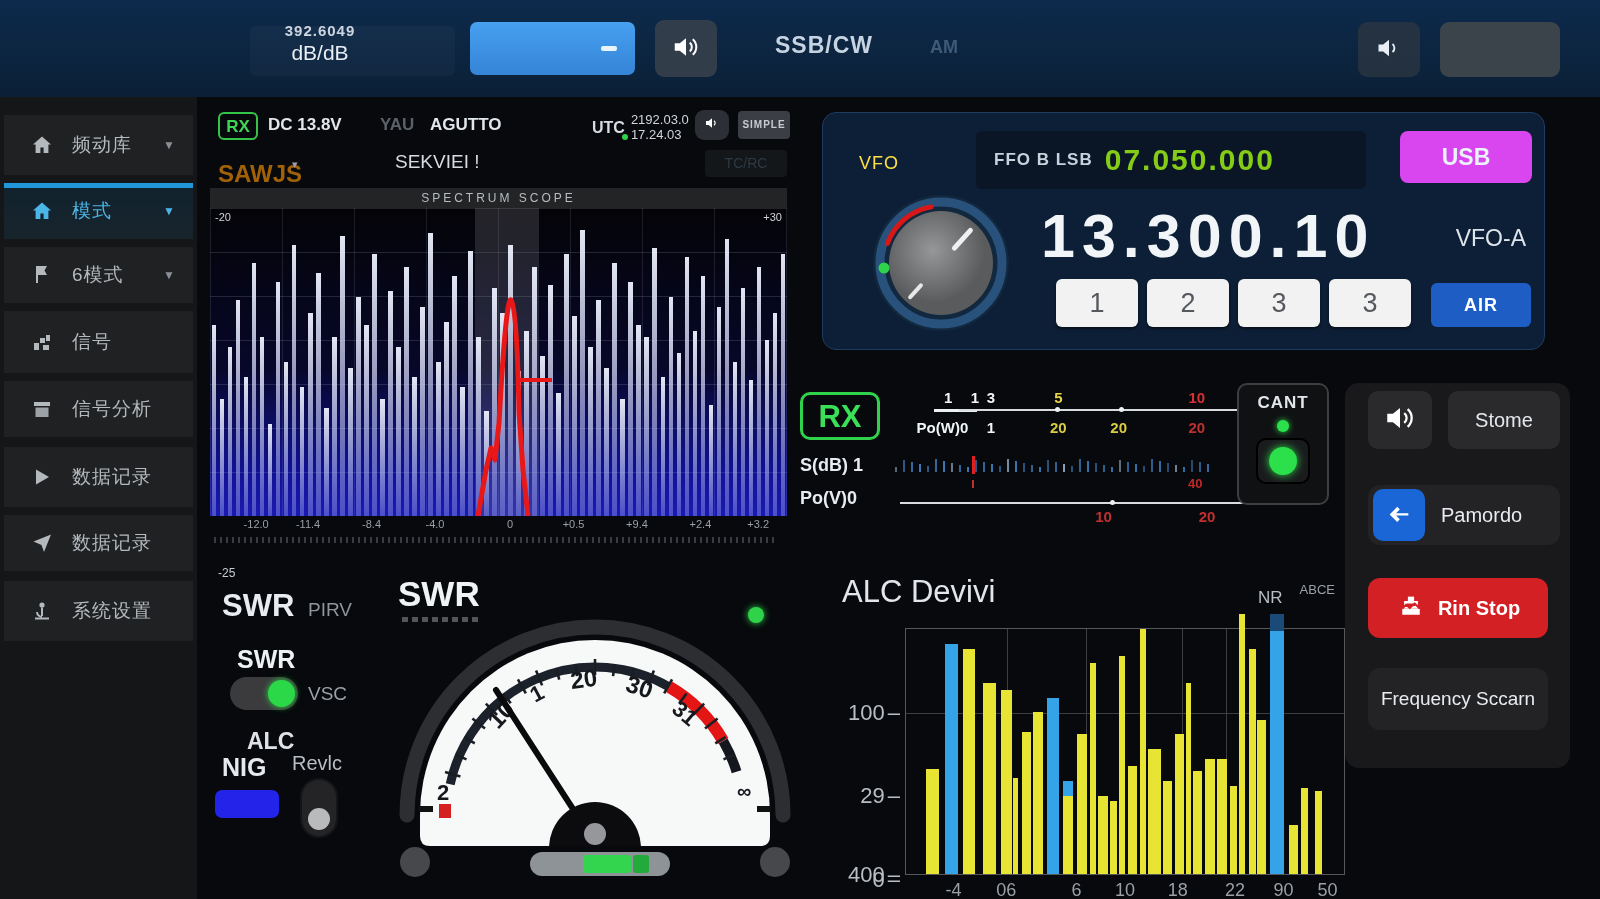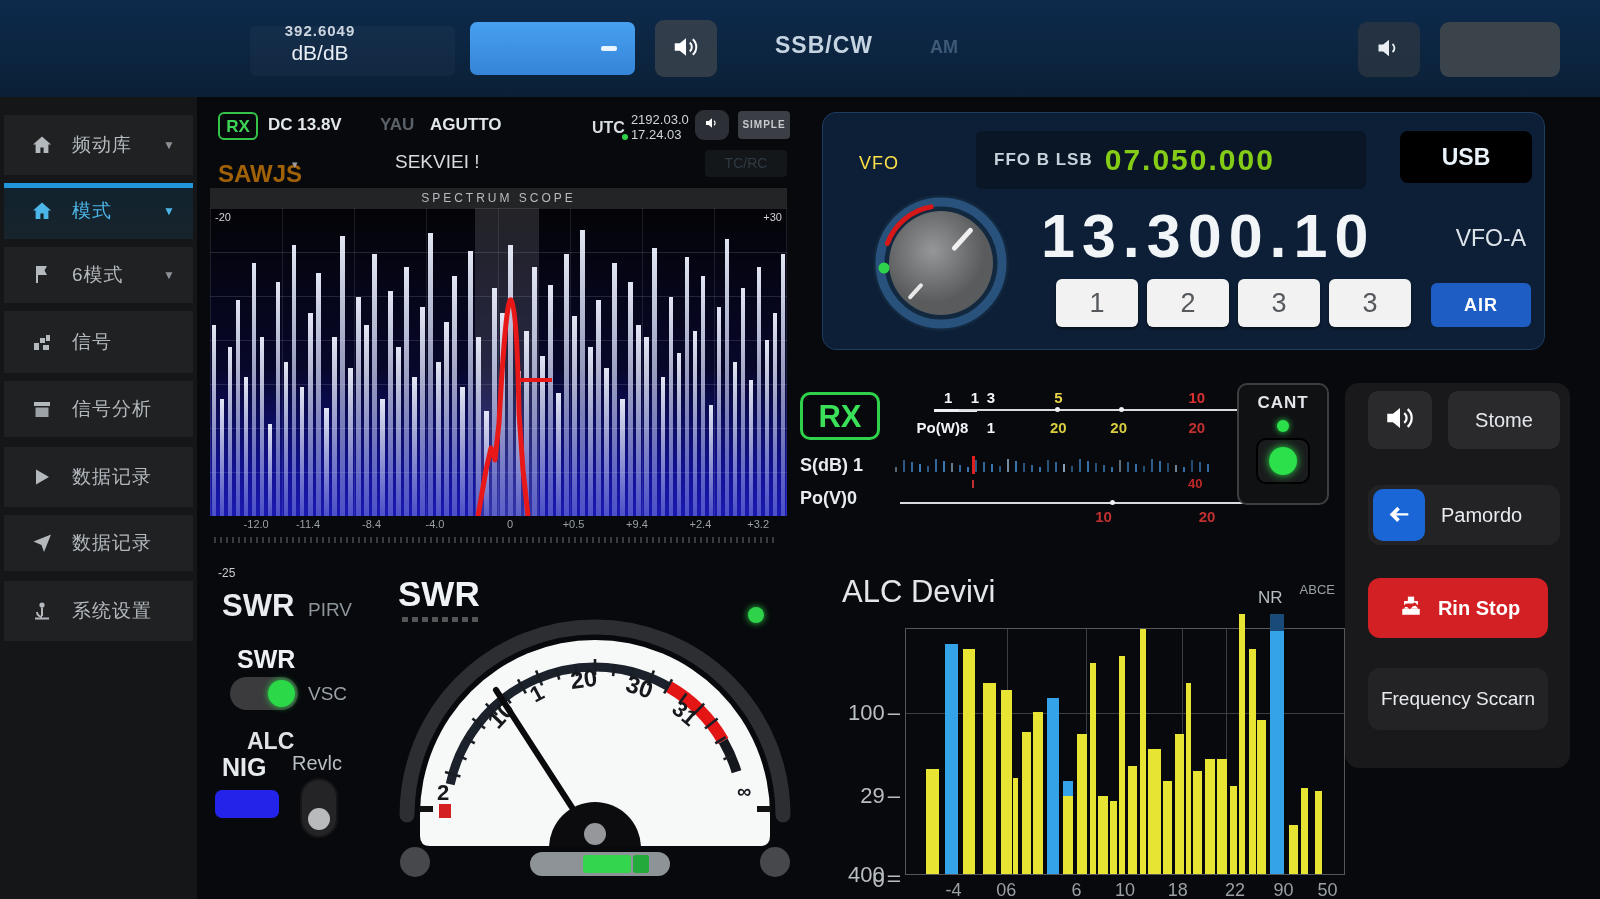--- a/index.html
+++ b/index.html
@@ -71,21 +71,21 @@
     color:#c4c8cc; font-size:14px; letter-spacing:2px; text-align:center; line-height:23px; }
 
   
   #vfo-panel { position:absolute; left:822px; top:112px; width:723px; height:238px; background:#0d1f36;
     border:1px solid #1c3c60; border-radius:14px; }
   #vfo-lbl { position:absolute; left:36px; top:40px; font-size:18px; color:#fde047; letter-spacing:1px; }
   #vfo-disp { position:absolute; left:153px; top:18px; width:390px; height:58px; background:#0a1626; border-radius:6px;
     display:flex; align-items:center; padding-left:18px; }
   #vfo-disp .sub { font-size:17px; font-weight:bold; color:#c8d2dc; margin-right:12px; letter-spacing:1px; }
   #vfo-disp .freq { font-size:30px; font-weight:bold; color:#84cc16; letter-spacing:2px; }
-  #usb-btn { position:absolute; right:12px; top:18px; width:132px; height:52px; background:#000000; border-radius:8px;
+  #usb-btn { position:absolute; right:12px; top:18px; width:132px; height:52px; background:#d946ef; border-radius:8px;
     color:#eaf2fa; font-size:23px; font-weight:bold; text-align:center; line-height:52px; }
   #knob-wrap { position:absolute; left:48px; top:80px; width:140px; height:140px; }
   #main-freq { position:absolute; left:218px; top:88px; font-size:61px; font-weight:bold; color:#f2f5f8; letter-spacing:7px; }
   #vfo-name { position:absolute; right:18px; top:112px; font-size:23px; color:#dde4ea; }
   #mem-row { position:absolute; left:233px; top:166px; width:470px; height:50px; }
   .mem-btn { position:absolute; top:0; width:82px; height:48px; background:#f2f2f2; border-radius:6px;
     color:#55585c; font-size:27px; text-align:center; line-height:48px; box-shadow:0 2px 3px rgba(0,0,0,.5); }
   #air-btn { position:absolute; right:13px; top:170px; width:100px; height:44px; background:#1e5ec4; border-radius:6px;
     color:#fff; font-size:18px; font-weight:bold; text-align:center; line-height:44px; letter-spacing:1px; }
 
@@ -425,21 +425,21 @@
   <div id="pscale">
     <div id="pscale-line2"></div>
     <div id="pscale-line"></div>
     <div class="pdot" style="left:45%;"></div>
     <div class="pdot" style="left:63%;"></div>
   <div class="pnum" style="left: 15%; top: 6px; color: rgb(242, 245, 248);">1</div>
       <div class="pnum" style="left: 22.5%; top: 6px; color: rgb(242, 245, 248);">1</div>
       <div class="pnum" style="left: 27%; top: 6px; color: rgb(242, 245, 248);">3</div>
       <div class="pnum" style="left: 46%; top: 6px; color: rgb(232, 212, 74);">5</div>
       <div class="pnum" style="left: 85%; top: 6px; color: rgb(216, 48, 48);">10</div>
-      <div class="pnum" style="left: 9%; top: 36px; color: rgb(242, 245, 248); transform: translateX(-20%);">Po(W)8</div>
+      <div class="pnum" style="left: 9%; top: 36px; color: rgb(242, 245, 248); transform: translateX(-20%);">Po(W)0</div>
       <div class="pnum" style="left: 27%; top: 36px; color: rgb(242, 245, 248);">1</div>
       <div class="pnum" style="left: 46%; top: 36px; color: rgb(216, 204, 64);">20</div>
       <div class="pnum" style="left: 63%; top: 36px; color: rgb(216, 204, 64);">20</div>
       <div class="pnum" style="left: 85%; top: 36px; color: rgb(192, 48, 48);">20</div>
     </div>
   <div id="s-label">S(dB) 1</div>
   <div id="tickstrip">
     <div id="red-marker"></div>
   <div class="mtick" style="left: 0%; height: 5px; background: rgb(154, 180, 204); opacity: 0.55;"></div>
       <div class="mtick" style="left: 2.5%; height: 12px; opacity: 0.68;"></div>

